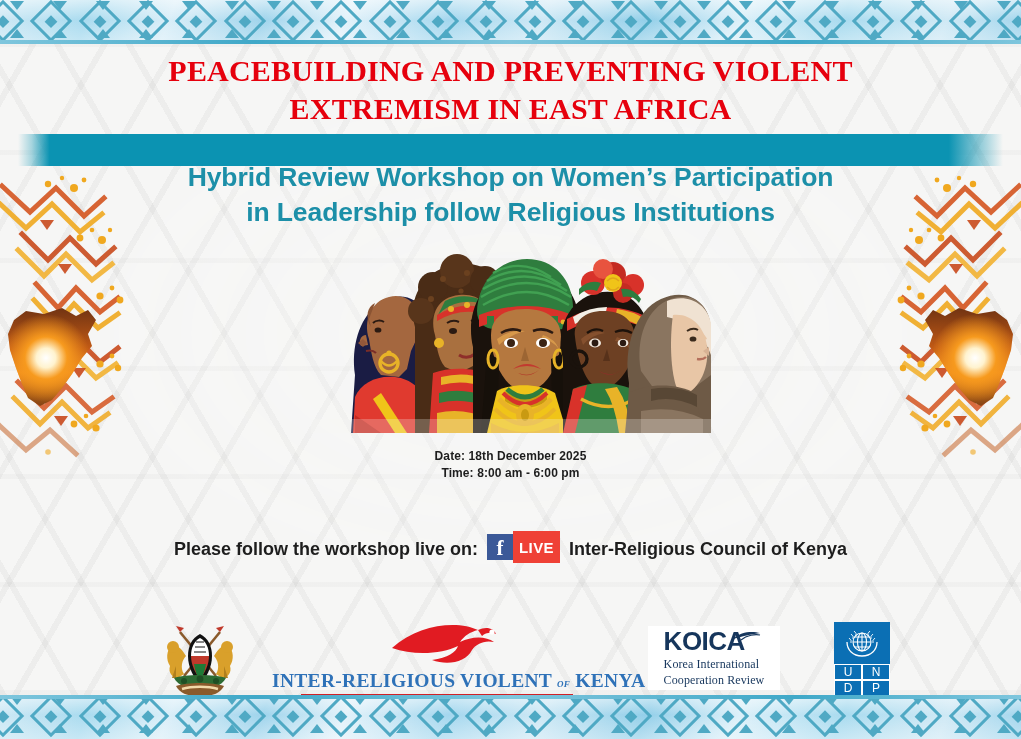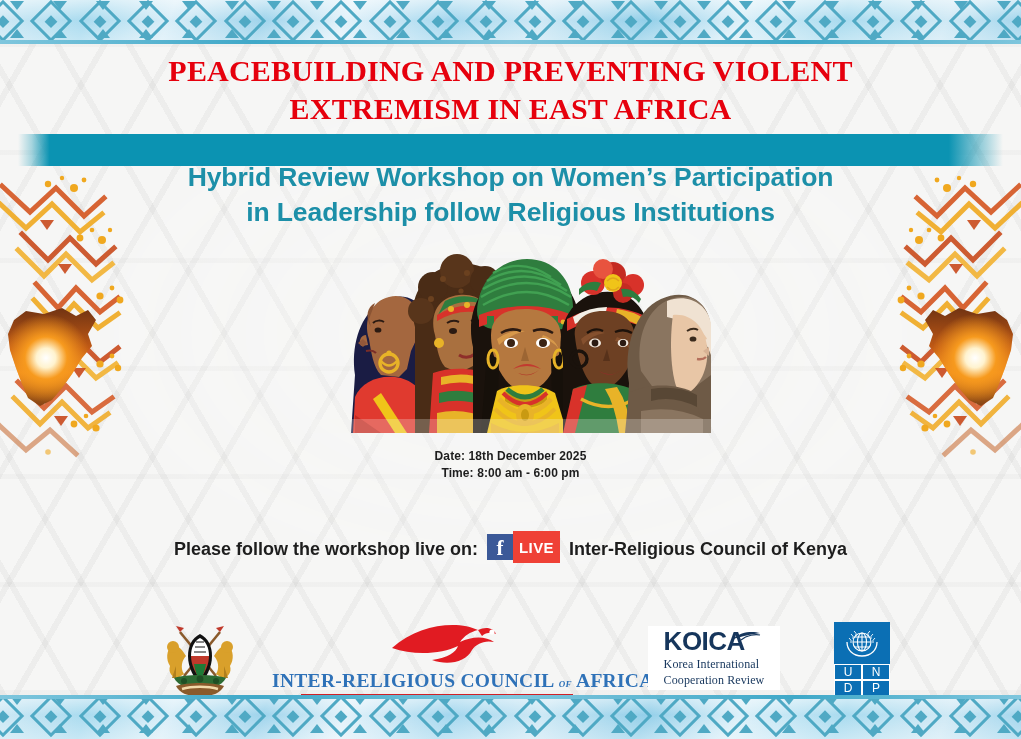--- a/index.html
+++ b/index.html
@@ -724,23 +724,23 @@
     <div class="logo logo-irck">
       <svg width="330" height="48" viewBox="0 0 330 48">
         <path d="M120 30 C146 6 186 2 206 12 C198 14 192 18 188 24
                  C200 18 214 18 222 24 C212 22 204 26 200 32
                  C194 44 176 48 160 42 C176 40 184 34 186 28
                  C170 36 142 38 120 30 Z" fill="#e11b22"></path>
         <path d="M206 12 C214 8 222 10 224 16 C220 14 214 14 210 18 Z" fill="#e11b22"></path>
         <circle cx="220" cy="14" r="2.6" fill="#ffffff"></circle>
       </svg>
       <div class="irck-text">
-        <span>INTER-RELIGIOUS COUNCIL</span>
+        <span>INTER-RELIGIOUS VIOLENT</span>
         <span class="of">of</span>
-        <span>AFRICA</span>
+        <span>KENYA</span>
       </div>
       <div class="irck-rule"></div>
     </div>
 
     <div class="logo logo-koica">
       <div class="koica-inner">
         <div class="koica-word">
           <span>KOICA</span>
           <svg width="30" height="12" viewBox="0 0 30 12" style="position:absolute;right:-16px;top:2px">
             <path d="M2 9 C10 1 22 1 29 3 C22 4 12 6 2 9 Z" fill="#16365c"></path>

